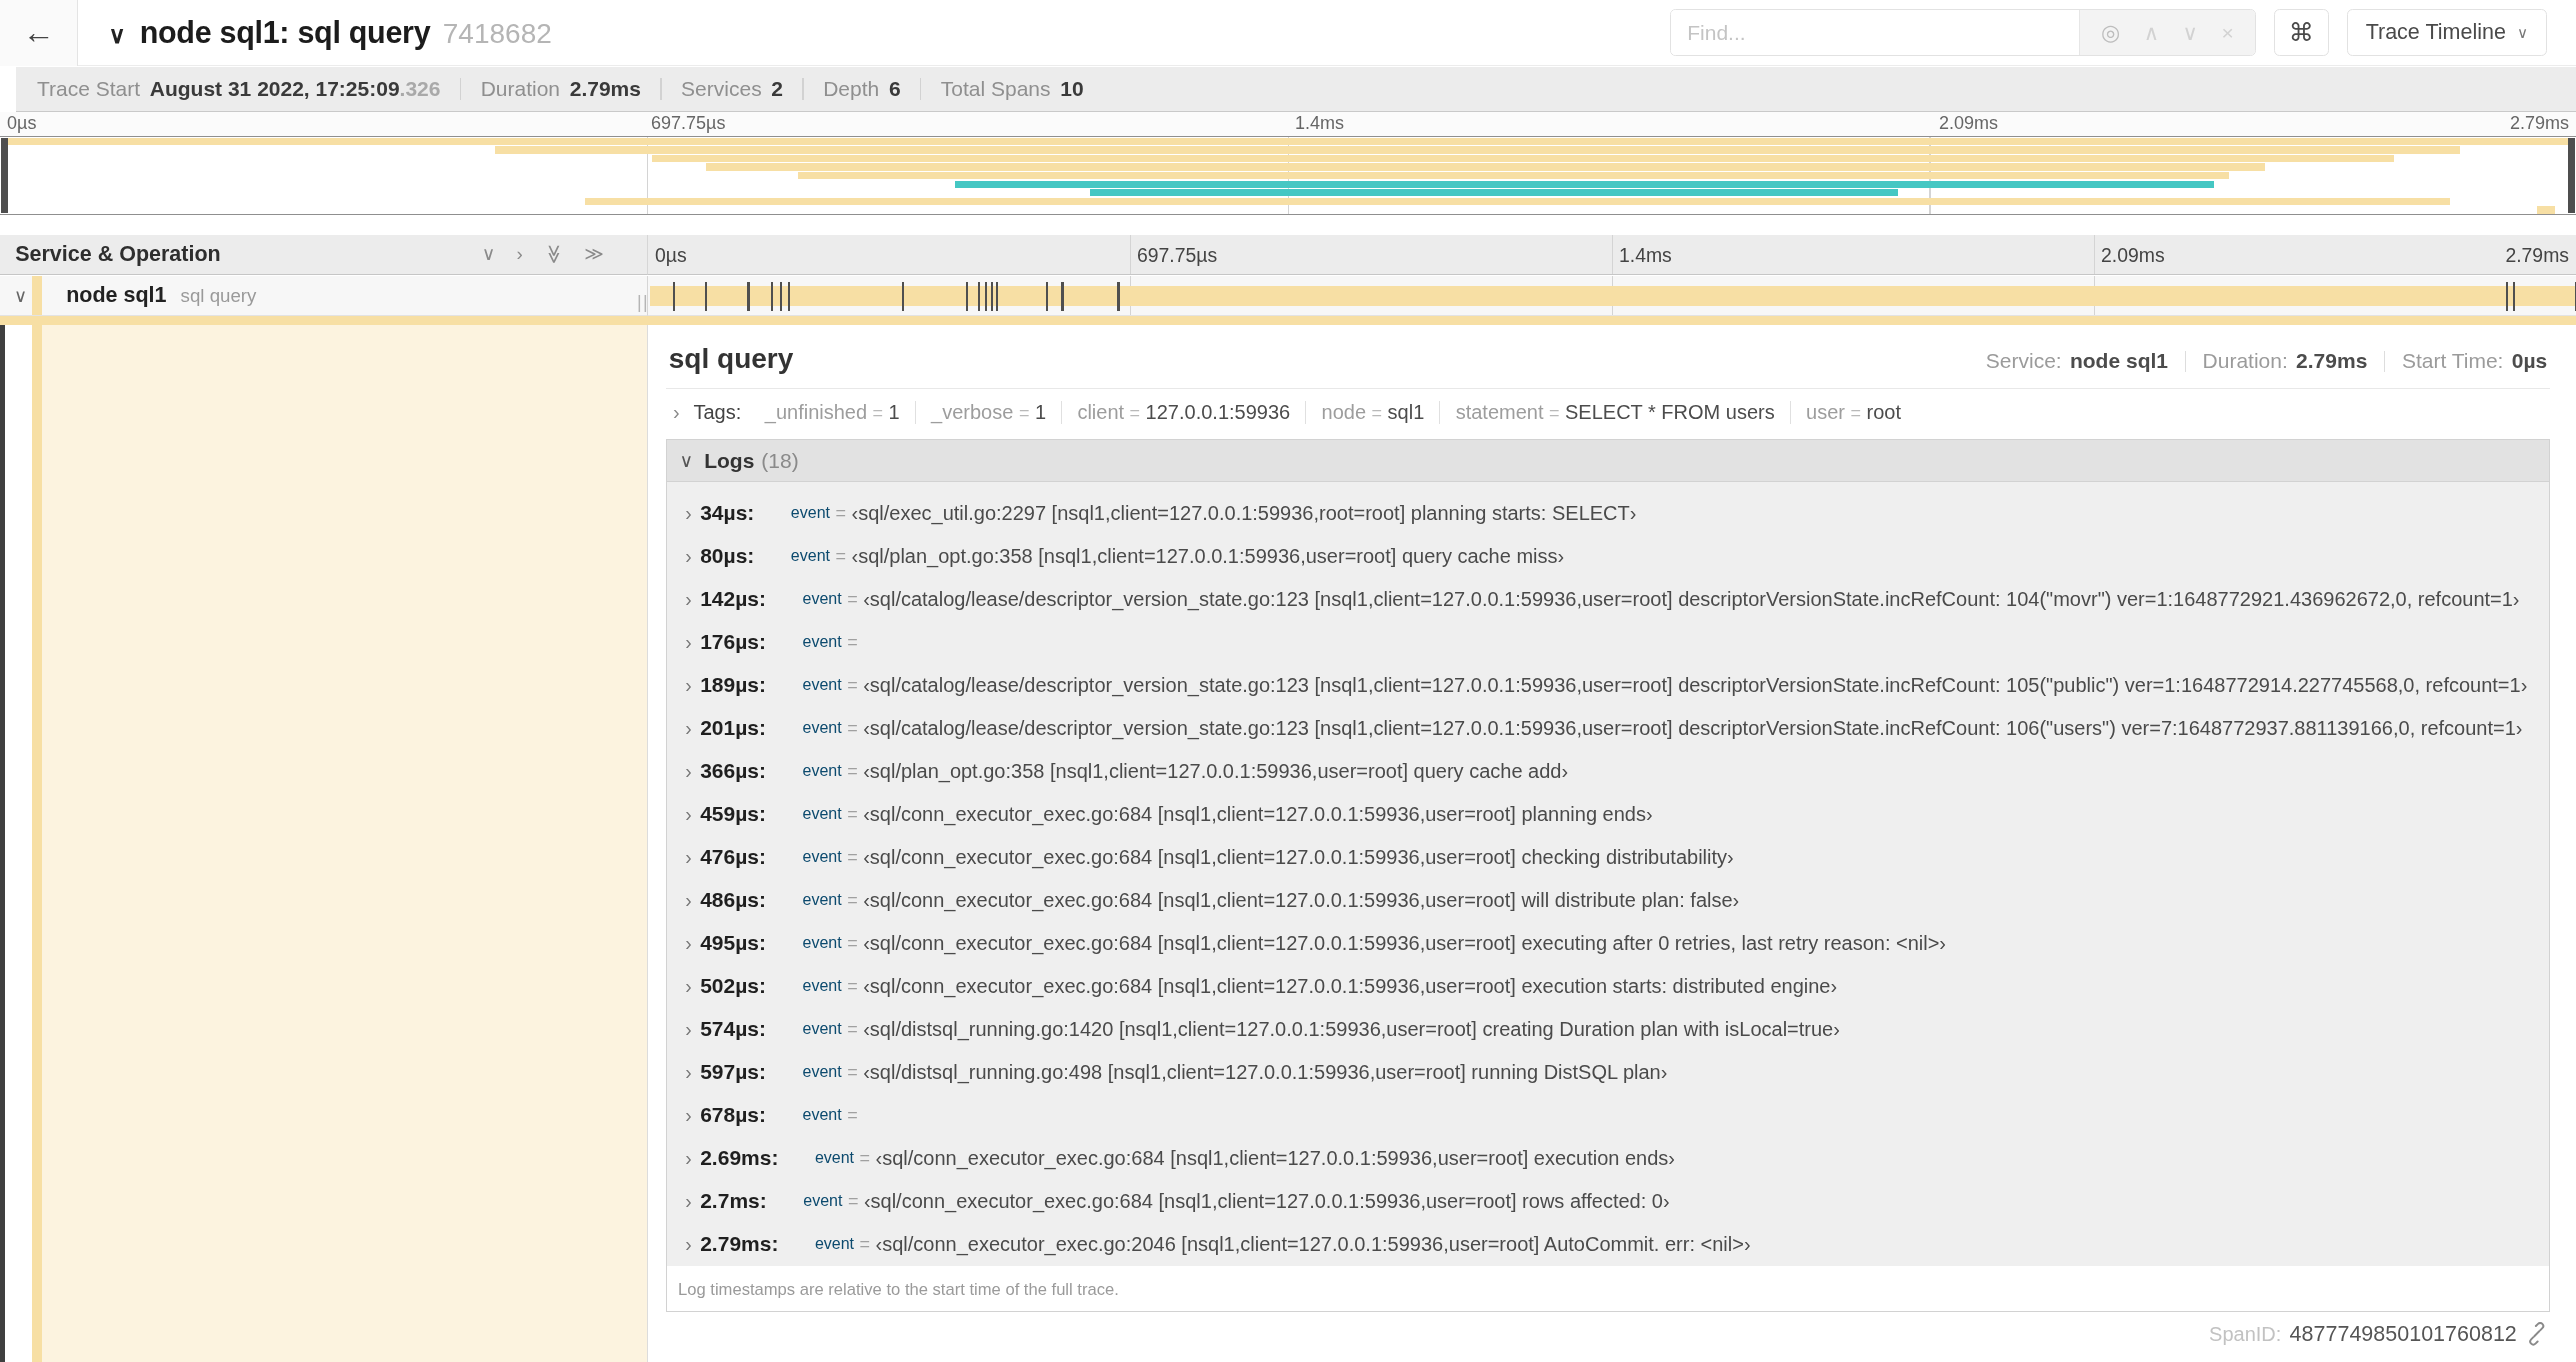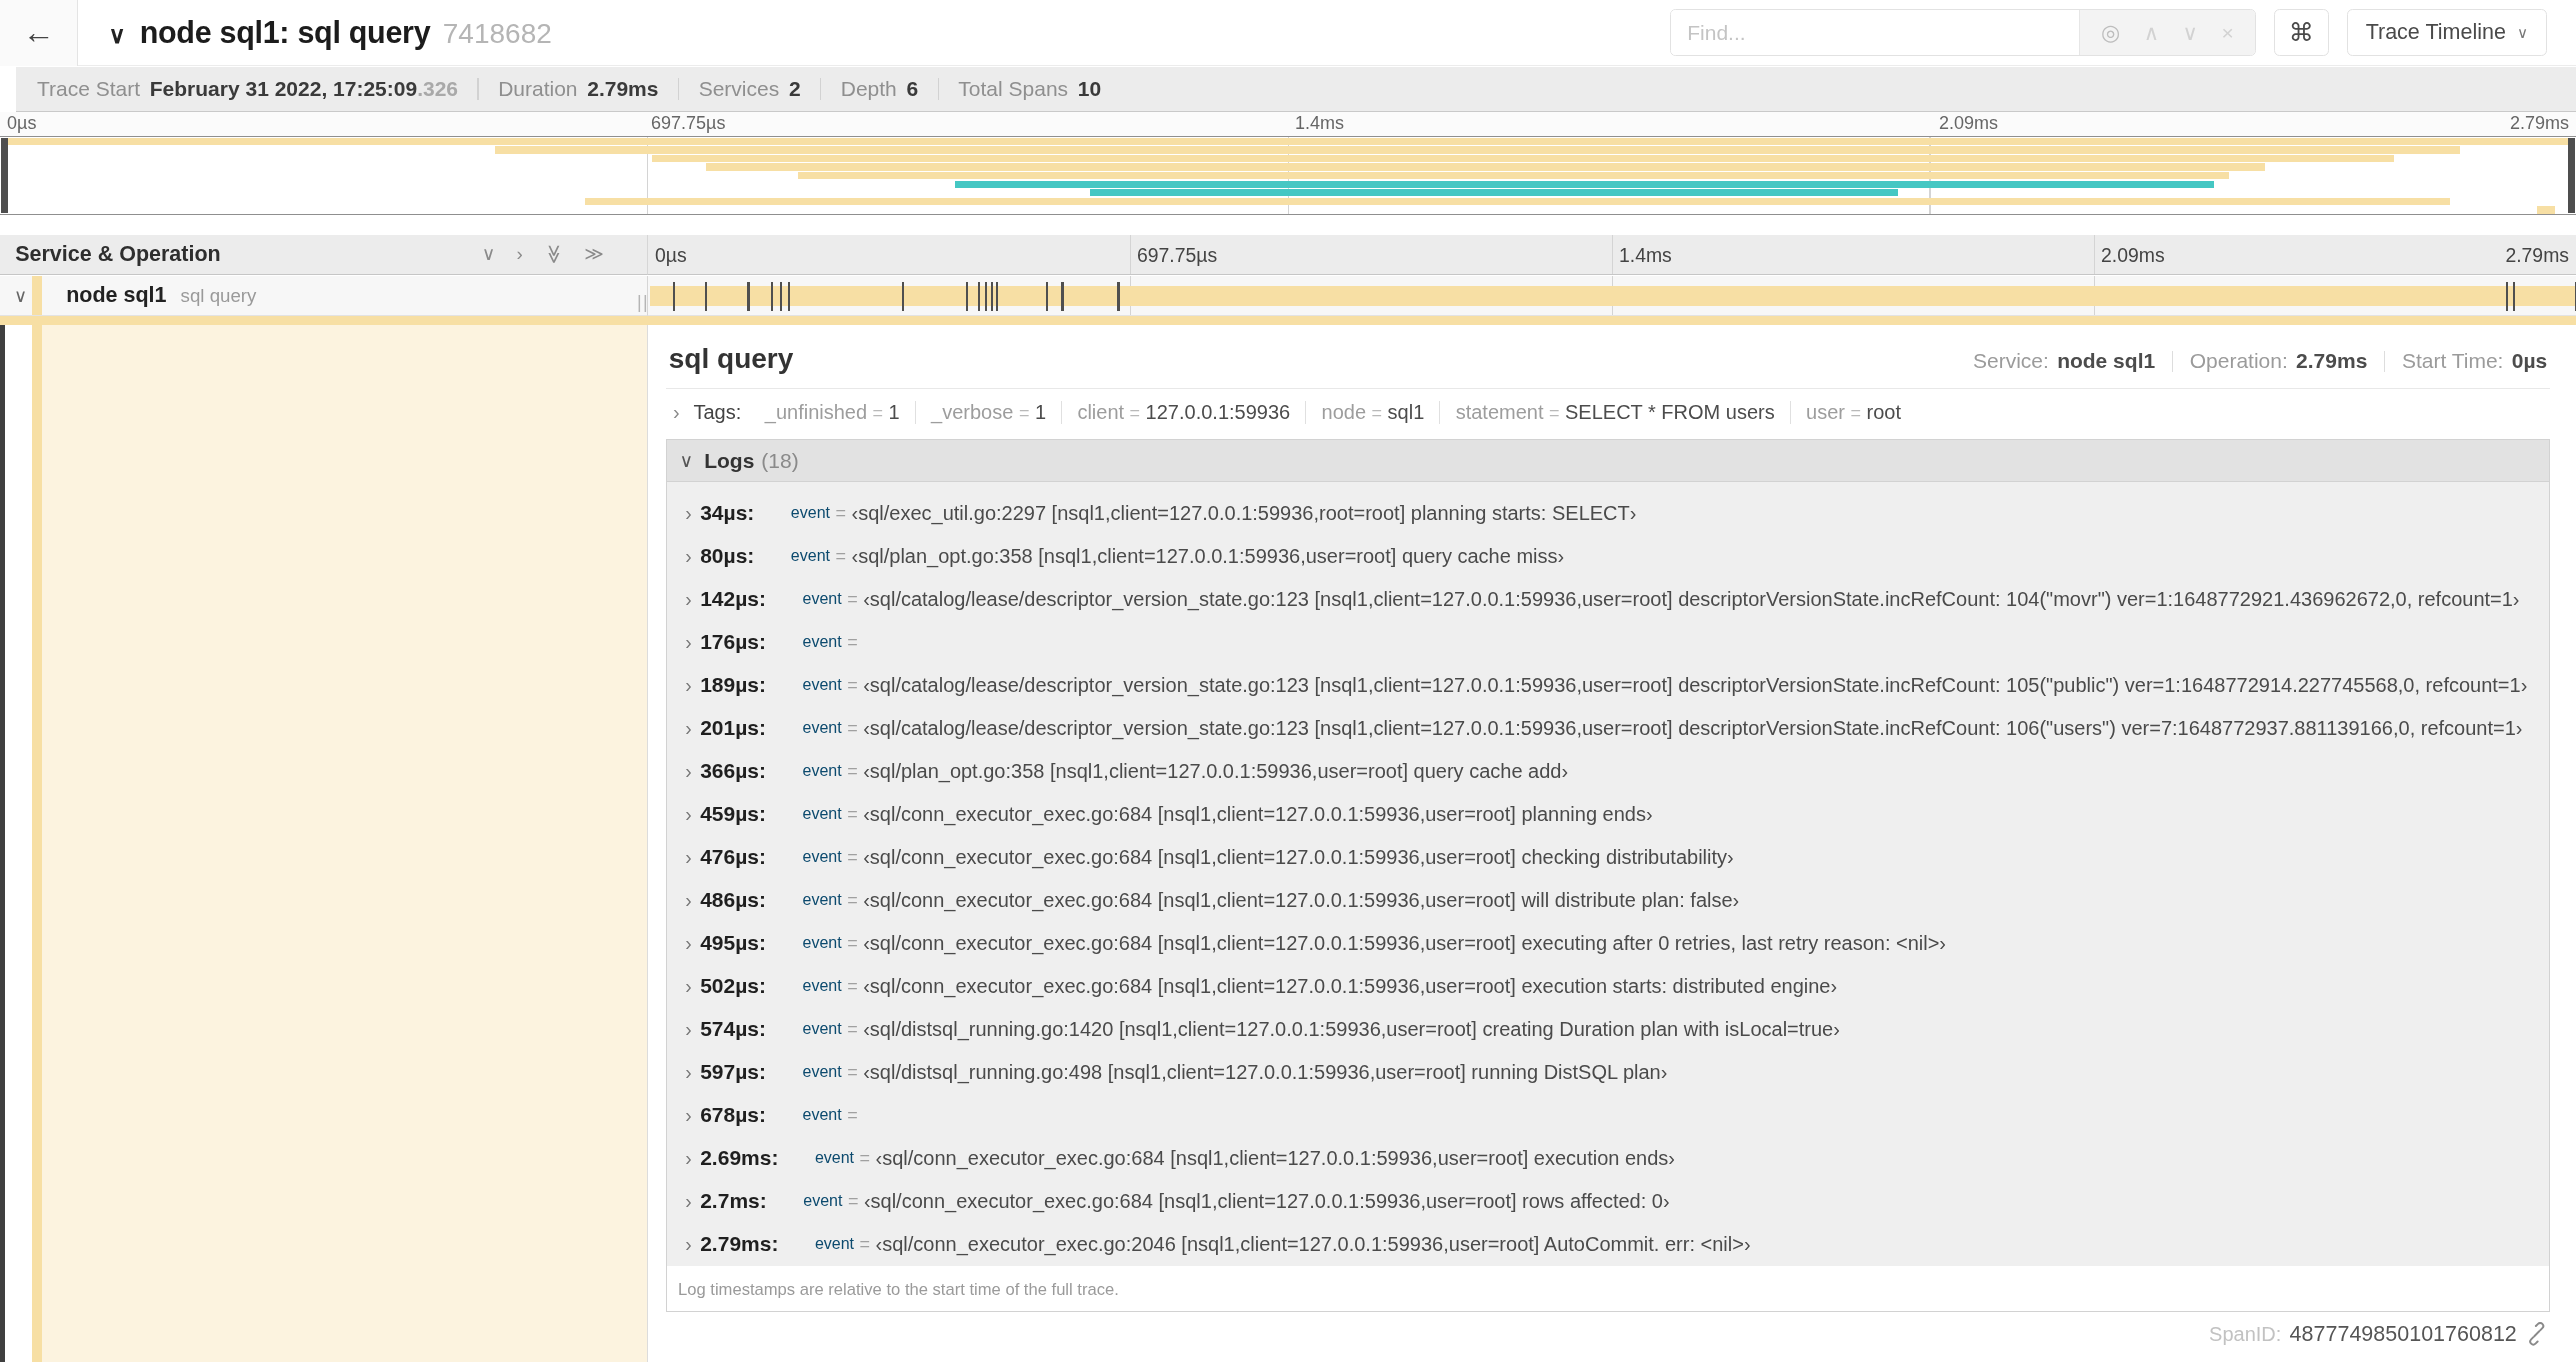--- a/index.html
+++ b/index.html
@@ -151,21 +151,21 @@
     </div>
     <div class="view-btn">
       <span>Trace Timeline</span>
       <span class="chev">∨</span>
     </div>
   </div>
 </div>
 
 <div class="stats-bar">
   <span class="stat-label">Trace Start</span>
-  <span class="stat-value">February 31 2022, 17:25:09</span>
+  <span class="stat-value">August 31 2022, 17:25:09</span>
   <span class="stat-ms">.326</span>
   <span class="stat-sep"></span>
   <span class="stat-label">Duration</span>
   <span class="stat-value">2.79ms</span>
   <span class="stat-sep"></span>
   <span class="stat-label">Services</span>
   <span class="stat-value">2</span>
   <span class="stat-sep"></span>
   <span class="stat-label">Depth</span>
   <span class="stat-value">6</span>
@@ -274,21 +274,21 @@
       <div class="cream" style="background: rgb(252, 243, 223);"></div>
     </div>
     <div class="detail-right">
 
       <div class="detail-title-row">
         <span class="detail-title">sql query</span>
         <span class="overview-items">
           <span class="ov-label">Service:</span>
           <span class="ov-value">node sql1</span>
           <span class="ov-sep"></span>
-          <span class="ov-label">Operation:</span>
+          <span class="ov-label">Duration:</span>
           <span class="ov-value">2.79ms</span>
           <span class="ov-sep"></span>
           <span class="ov-label">Start Time:</span>
           <span class="ov-value">0µs</span>
         </span>
       </div>
 
       <div class="tags-row">
         <span class="tags-chevron">›</span>
         <span class="tags-label">Tags:</span>

